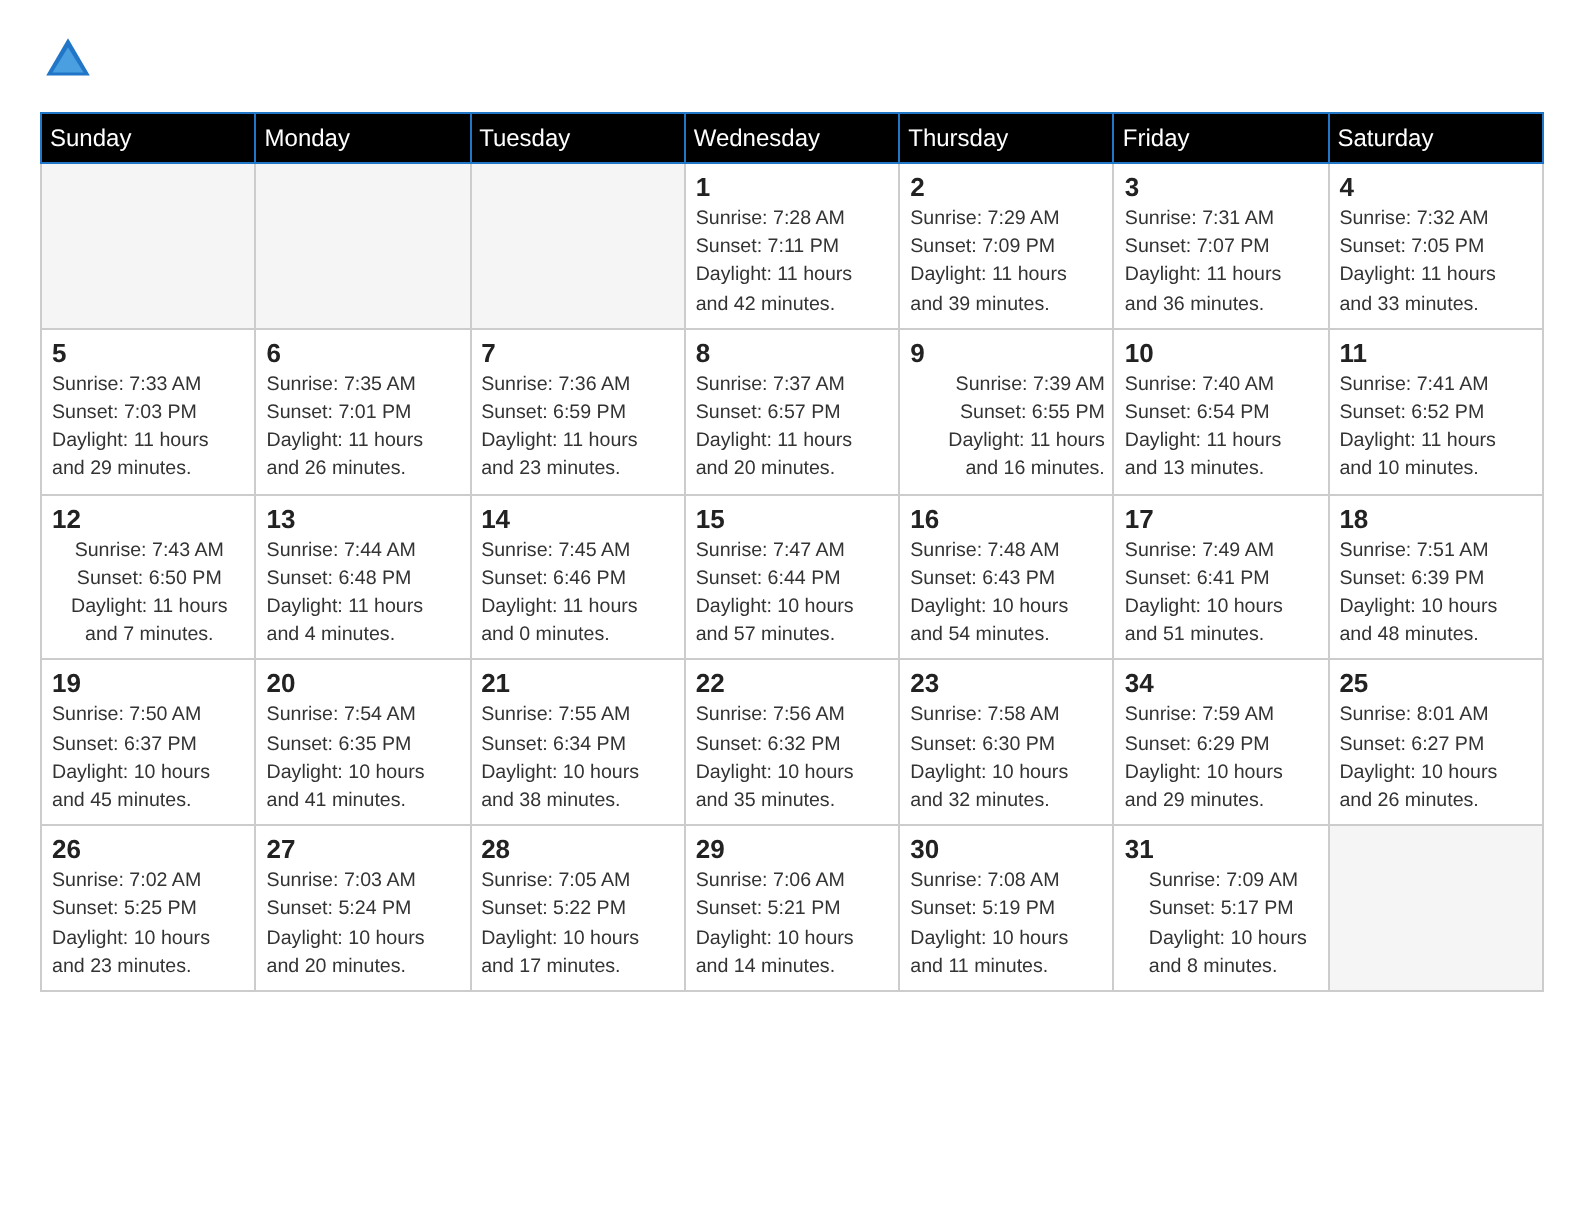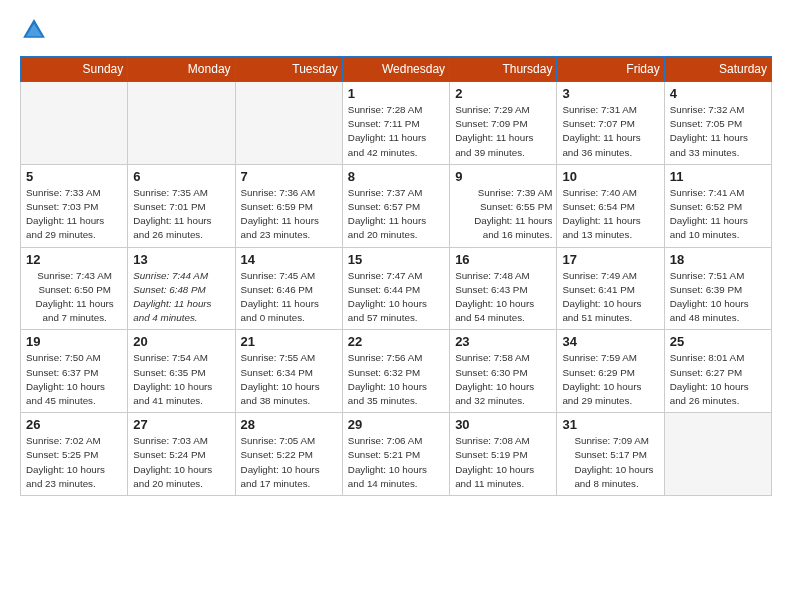--- a/index.html
+++ b/index.html
@@ -59,24 +59,24 @@
       font-size: 13px;
       color: #555;
       margin-top: 2px;
     }
     .calendar {
       width: 100%;
       border-collapse: collapse;
       font-size: 10.5px;
     }
     .calendar th {
-      background: #c2410c;
+      background: #000000;
       color: #fff;
       padding: 5px 4px;
-      text-align: right;
+      text-align: left;
       font-size: 12px;
       font-weight: normal;
       border: 1px solid #2176c7;
     }
     .calendar td {
       border: 1px solid #ccc;
       vertical-align: top;
       padding: 4px 4px 4px 5px;
       width: calc(100% / 7);
       height: 82px;
@@ -218,21 +218,21 @@
         <tr>
           <td>
             <div class="day-num">12</div>
             <div class="day-info" style="white-space: pre-line; text-align: center;">Sunrise: 7:43 AM
 Sunset: 6:50 PM
 Daylight: 11 hours
 and 7 minutes.</div>
           </td>
           <td>
             <div class="day-num">13</div>
-            <div class="day-info" style="white-space: pre-line; font-style: italic;">Sunrise: 7:44 AM
+            <div class="day-info" style="white-space: pre-line;">Sunrise: 7:44 AM
 Sunset: 6:48 PM
 Daylight: 11 hours
 and 4 minutes.</div>
           </td>
           <td>
             <div class="day-num">14</div>
             <div class="day-info" style="white-space: pre-line;">Sunrise: 7:45 AM
 Sunset: 6:46 PM
 Daylight: 11 hours
 and 0 minutes.</div>

